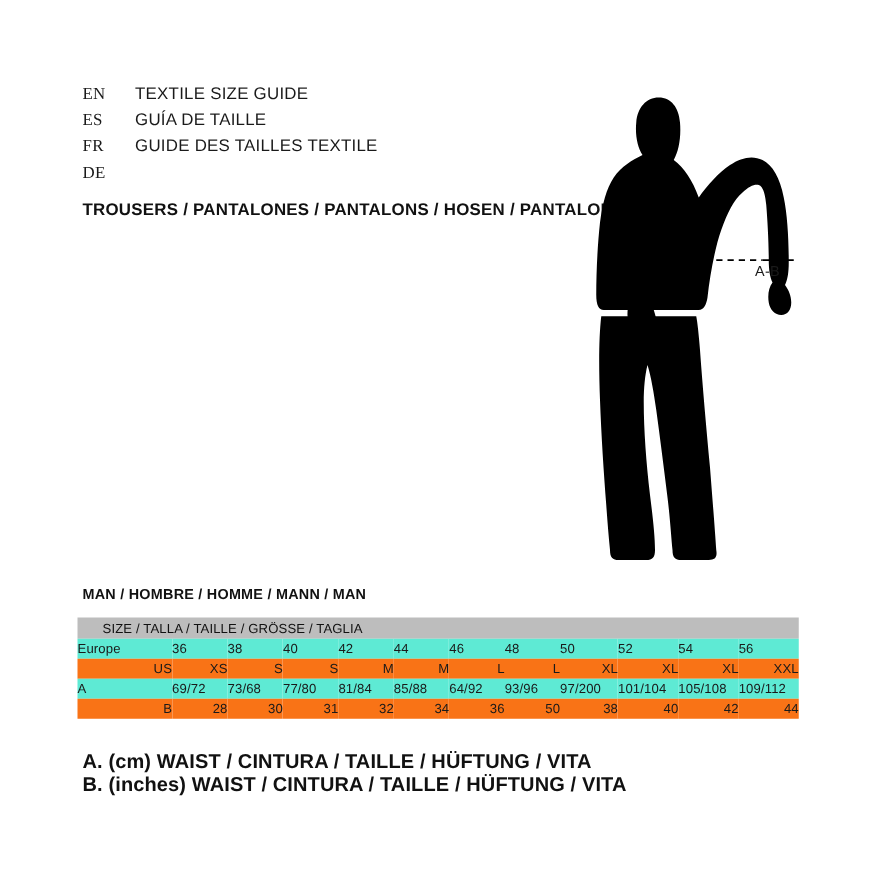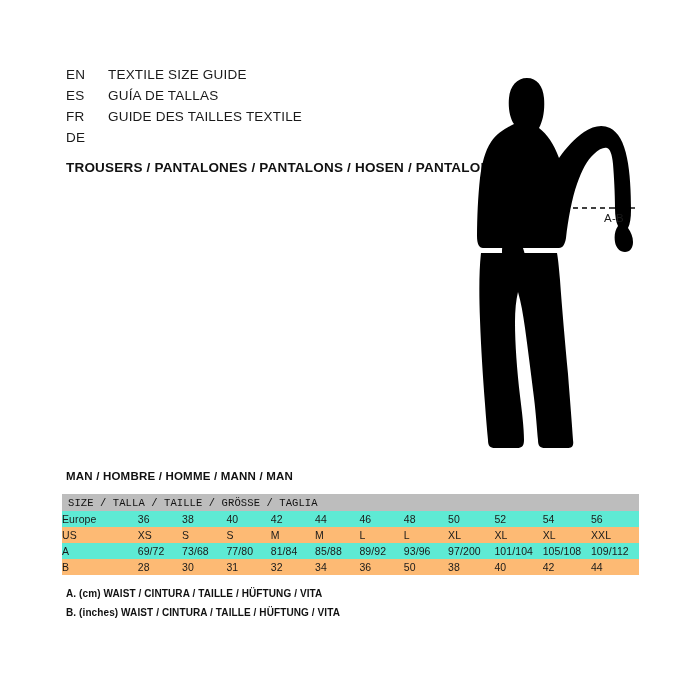--- a/index.html
+++ b/index.html
@@ -31,20 +31,21 @@
     display: flex;
     align-items: baseline;
     height: 21px;
     line-height: 21px;
   }
   .lang-code {
     width: 42px;
     font-size: 13.5px;
     letter-spacing: 0.2px;
     color: #1a1a1a;
+    font-family: Liberation Serif, serif;
   }
   .lang-text {
     font-size: 13.5px;
     letter-spacing: 0.2px;
     color: #1a1a1a;
   }
 
   .garment-title {
     position: absolute;
     left: 66px;
@@ -106,59 +107,59 @@
   .row-head td {
     background: #bdbdbd;
     font-size: 10.5px;
     color: #111111;
     height: 17px;
   }
   .row-a td, .row-c td {
     background: #5eead4;
   }
   .row-b td, .row-d td {
-    background: #fdba74;
+    background: #f97316;
+    text-align: right;
   }
   .cell-label {
     padding-left: 6px;
     width: 96px;
   }
   .cell-val {
     width: 53px;
   }
   .row-head .cell-label {
-    padding-left: 6px;
-    font-family: Liberation Mono, monospace;
+    padding-left: 20px;
   }
 
   .notes {
     position: absolute;
     left: 66px;
-    top: 584px;
-    font-size: 10px;
+    top: 600px;
+    font-size: 16px;
     line-height: 19px;
     letter-spacing: 0.1px;
     color: #111111;
     font-weight: bold;
   }
   .notes div { white-space: nowrap; }
 </style>
 </head>
 <body>
 
 <div class="page">
 
   <div class="lang-block">
     <div class="lang-row">
       <span class="lang-code">EN</span>
       <span class="lang-text">TEXTILE SIZE GUIDE</span>
     </div>
     <div class="lang-row">
       <span class="lang-code">ES</span>
-      <span class="lang-text">GUÍA DE TALLAS</span>
+      <span class="lang-text">GUÍA DE TAILLE</span>
     </div>
     <div class="lang-row">
       <span class="lang-code">FR</span>
       <span class="lang-text">GUIDE DES TAILLES TEXTILE</span>
     </div>
     <div class="lang-row">
       <span class="lang-code">DE</span>
     </div>
   </div>
 
@@ -266,21 +267,21 @@
         <td class="cell-val">XL</td>
         <td class="cell-val">XXL</td>
       </tr>
       <tr class="row-c">
         <td class="cell-label">A</td>
         <td class="cell-val">69/72</td>
         <td class="cell-val">73/68</td>
         <td class="cell-val">77/80</td>
         <td class="cell-val">81/84</td>
         <td class="cell-val">85/88</td>
-        <td class="cell-val">89/92</td>
+        <td class="cell-val">64/92</td>
         <td class="cell-val">93/96</td>
         <td class="cell-val">97/200</td>
         <td class="cell-val">101/104</td>
         <td class="cell-val">105/108</td>
         <td class="cell-val">109/112</td>
       </tr>
       <tr class="row-d">
         <td class="cell-label">B</td>
         <td class="cell-val">28</td>
         <td class="cell-val">30</td>

